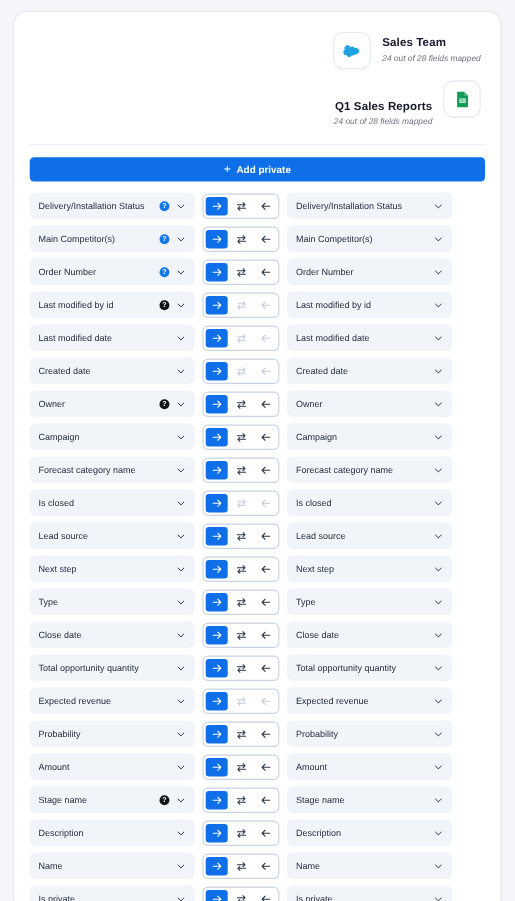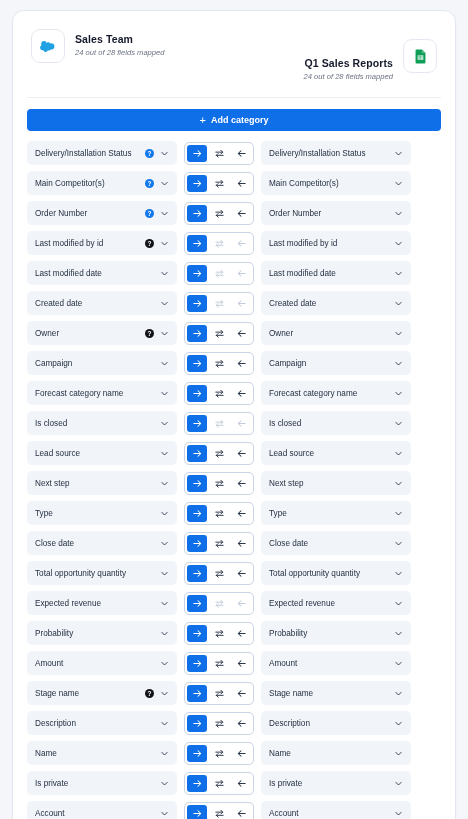--- a/index.html
+++ b/index.html
@@ -13,21 +13,21 @@
 
   .card {
     background: #ffffff;
     border: 1px solid #e3e8f0;
     border-radius: 12px;
     padding: 12px 12px 10px 12px;
     box-shadow: 0 1px 2px rgba(16,24,40,0.03);
   }
 
   
-  .hdr { display: flex; align-items: flex-start; padding: 6px 6px 14px 6px; }
+  .hdr { display: flex; align-items: flex-end; padding: 6px 6px 14px 6px; flex-direction: column; }
   .hdr-side { display: flex; align-items: center; gap: 10px; }
   .hdr-side.right { margin-left: auto; }
   .app-icon {
     width: 34px; height: 34px; flex: 0 0 34px;
     border: 1px solid #e3e8f0; border-radius: 9px;
     background: #fff; display: flex; align-items: center; justify-content: center;
   }
   .hdr-txt .title {
     font-size: 10.5px; font-weight: bold; color: #16192c; line-height: 13px;
     letter-spacing: .1px;
@@ -116,21 +116,21 @@
             <path d="M8 12.3h8M8 14.2h8M11.4 10.5v6" stroke="#0f9d58" stroke-width=".75" fill="none"></path>
           </svg>
         </div>
       </div>
     </div>
 
     <div class="divider"></div>
 
     <button class="add-btn">
       <span class="plus">+</span>
-      <span>Add category</span>
+      <span>Add private</span>
     </button>
 
     <div class="rows" id="rows">
         <div class="row">
     <div class="sel left">
       <span class="sel-label">Delivery/Installation Status</span>
       <span class="help blue">?</span>
       <span class="chev">
               <svg width="9" height="9" viewBox="0 0 24 24">
                 <path d="M5 9l7 7 7-7" stroke="#2b3648" stroke-width="2.4" fill="none" stroke-linecap="round" stroke-linejoin="round"></path>

